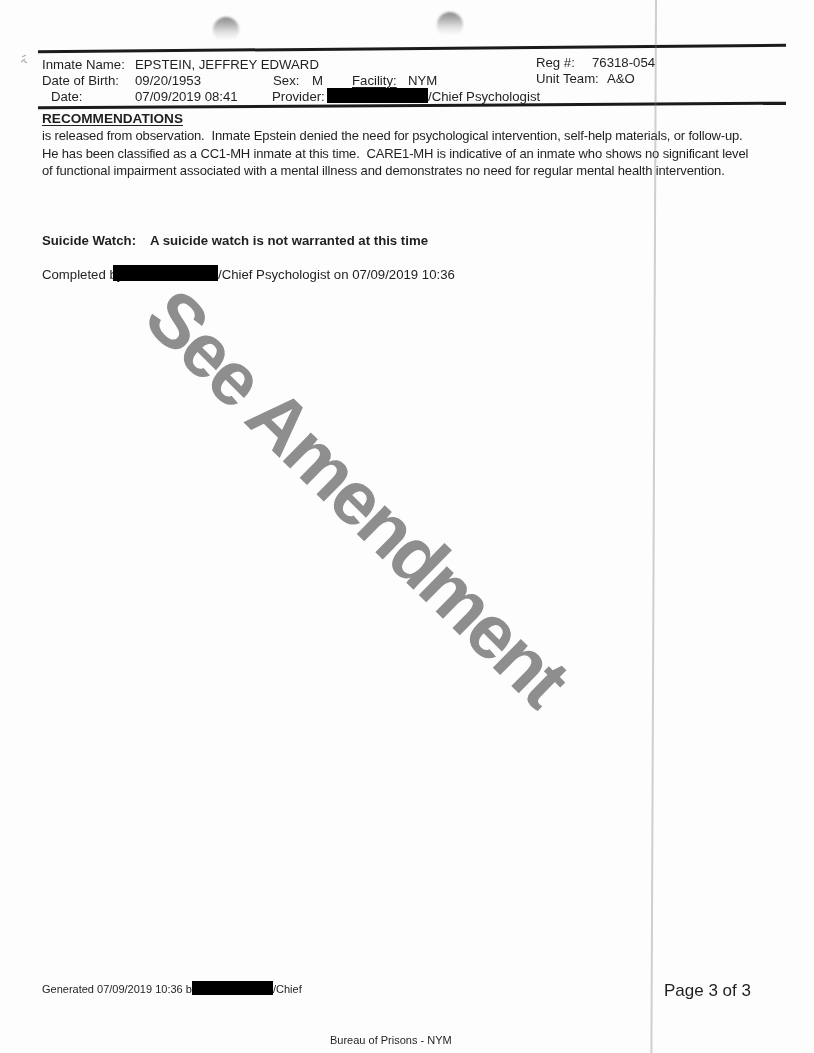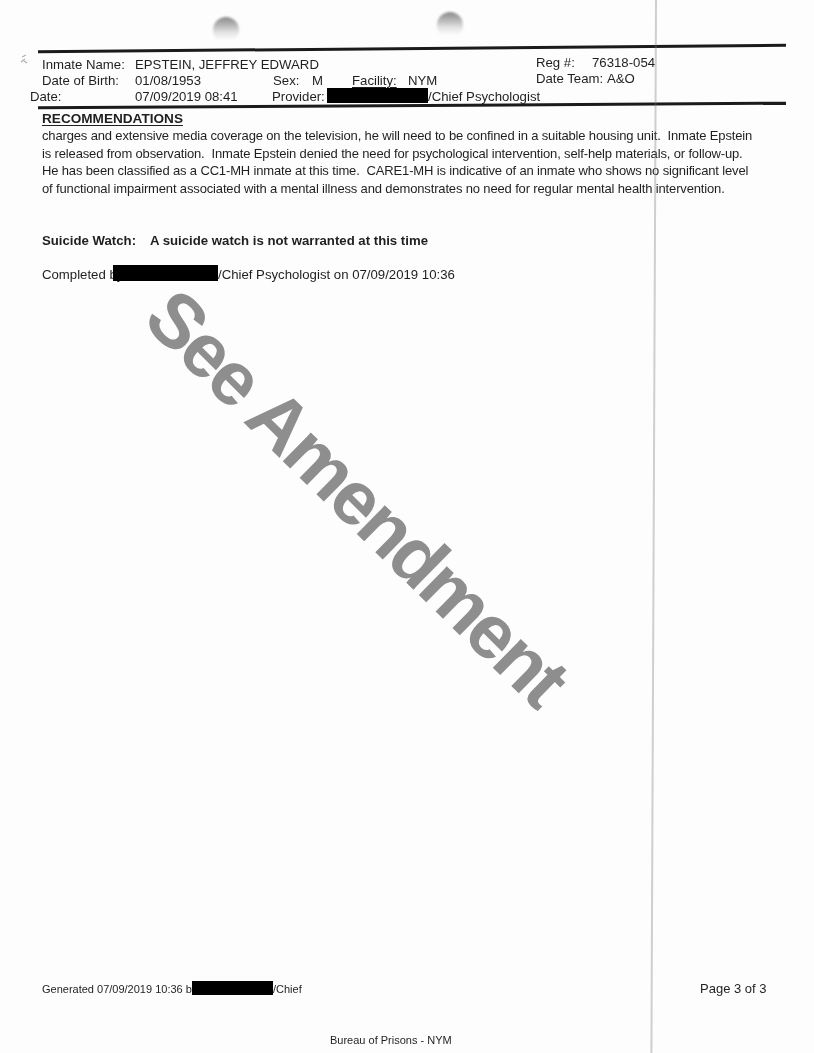--- a/index.html
+++ b/index.html
@@ -133,41 +133,40 @@
   <div class="rule rule-top"></div>
 
   <div>
 
     <span class="txt" style="left:42px;  top:57px;">Inmate Name:</span>
     <span class="txt" style="left:135px; top:57px;">EPSTEIN, JEFFREY EDWARD</span>
     <span class="txt" style="left:536px; top:55px;">Reg #:</span>
     <span class="txt" style="left:592px; top:55px;">76318-054</span>
 
     <span class="txt" style="left:42px;  top:73px;">Date of Birth:</span>
-    <span class="txt" style="left:135px; top:73px;">01/08/1953</span>
+    <span class="txt" style="left:135px; top:73px;">09/20/1953</span>
     <span class="txt" style="left:273px; top:73px;">Sex:</span>
     <span class="txt" style="left:312px; top:73px;">M</span>
     <span class="txt u" style="left:352px; top:73px;">Facility:</span>
     <span class="txt" style="left:408px; top:73px;">NYM</span>
-    <span class="txt" style="left:536px; top:71px;">Date Team:</span>
+    <span class="txt" style="left:536px; top:71px;">Unit Team:</span>
     <span class="txt" style="left:607px; top:71px;">A&amp;O</span>
 
-    <span class="txt" style="left:30px;  top:89px;">Date:</span>
+    <span class="txt" style="left:51px;  top:89px;">Date:</span>
     <span class="txt" style="left:135px; top:89px;">07/09/2019 08:41</span>
     <span class="txt" style="left:272px; top:89px;">Provider:</span>
     <div class="redaction" style="left:327px; top:88px; width:101px; height:15px;"></div>
     <span class="txt" style="left:428px; top:89px;">/Chief Psychologist</span>
   </div>
 
   <div class="rule rule-mid"></div>
 
   <div class="heading">RECOMMENDATIONS</div>
 
   <div class="para">
-    <div class="para-line">charges and extensive media coverage on the television, he will need to be confined in a suitable housing unit.  Inmate Epstein</div>
     <div class="para-line">is released from observation.  Inmate Epstein denied the need for psychological intervention, self-help materials, or follow-up.</div>
     <div class="para-line">He has been classified as a CC1-MH inmate at this time.  CARE1-MH is indicative of an inmate who shows no significant level</div>
     <div class="para-line">of functional impairment associated with a mental illness and demonstrates no need for regular mental health intervention.</div>
   </div>
 
   <div>
     <span class="txt b" style="left:42px;  top:233px;">Suicide Watch:</span>
     <span class="txt b" style="left:150px; top:233px;">A suicide watch is not warranted at this time</span>
   </div>
 
@@ -177,16 +176,16 @@
     <span class="txt" style="left:218px; top:267px;">/Chief Psychologist on 07/09/2019 10:36</span>
   </div>
 
   <div class="watermark">See Amendment</div>
 
   <div>
     <span class="footer-txt" style="left:42px; top:983px;">Generated 07/09/2019 10:36 by</span>
     <div class="redaction" style="left:192px; top:981px; width:81px; height:14px;"></div>
     <span class="footer-txt" style="left:273px; top:983px;">/Chief</span>
     <span class="footer-txt" style="left:330px; top:1034px;">Bureau of Prisons - NYM</span>
-    <span class="footer-txt" style="left:700px; top:981px; font-size:13px;">Page 3 of 3</span>
+    <span class="footer-txt" style="left:664px; top:981px; font-size:17px;">Page 3 of 3</span>
   </div>
 
 </div>
 
 </body></html>

